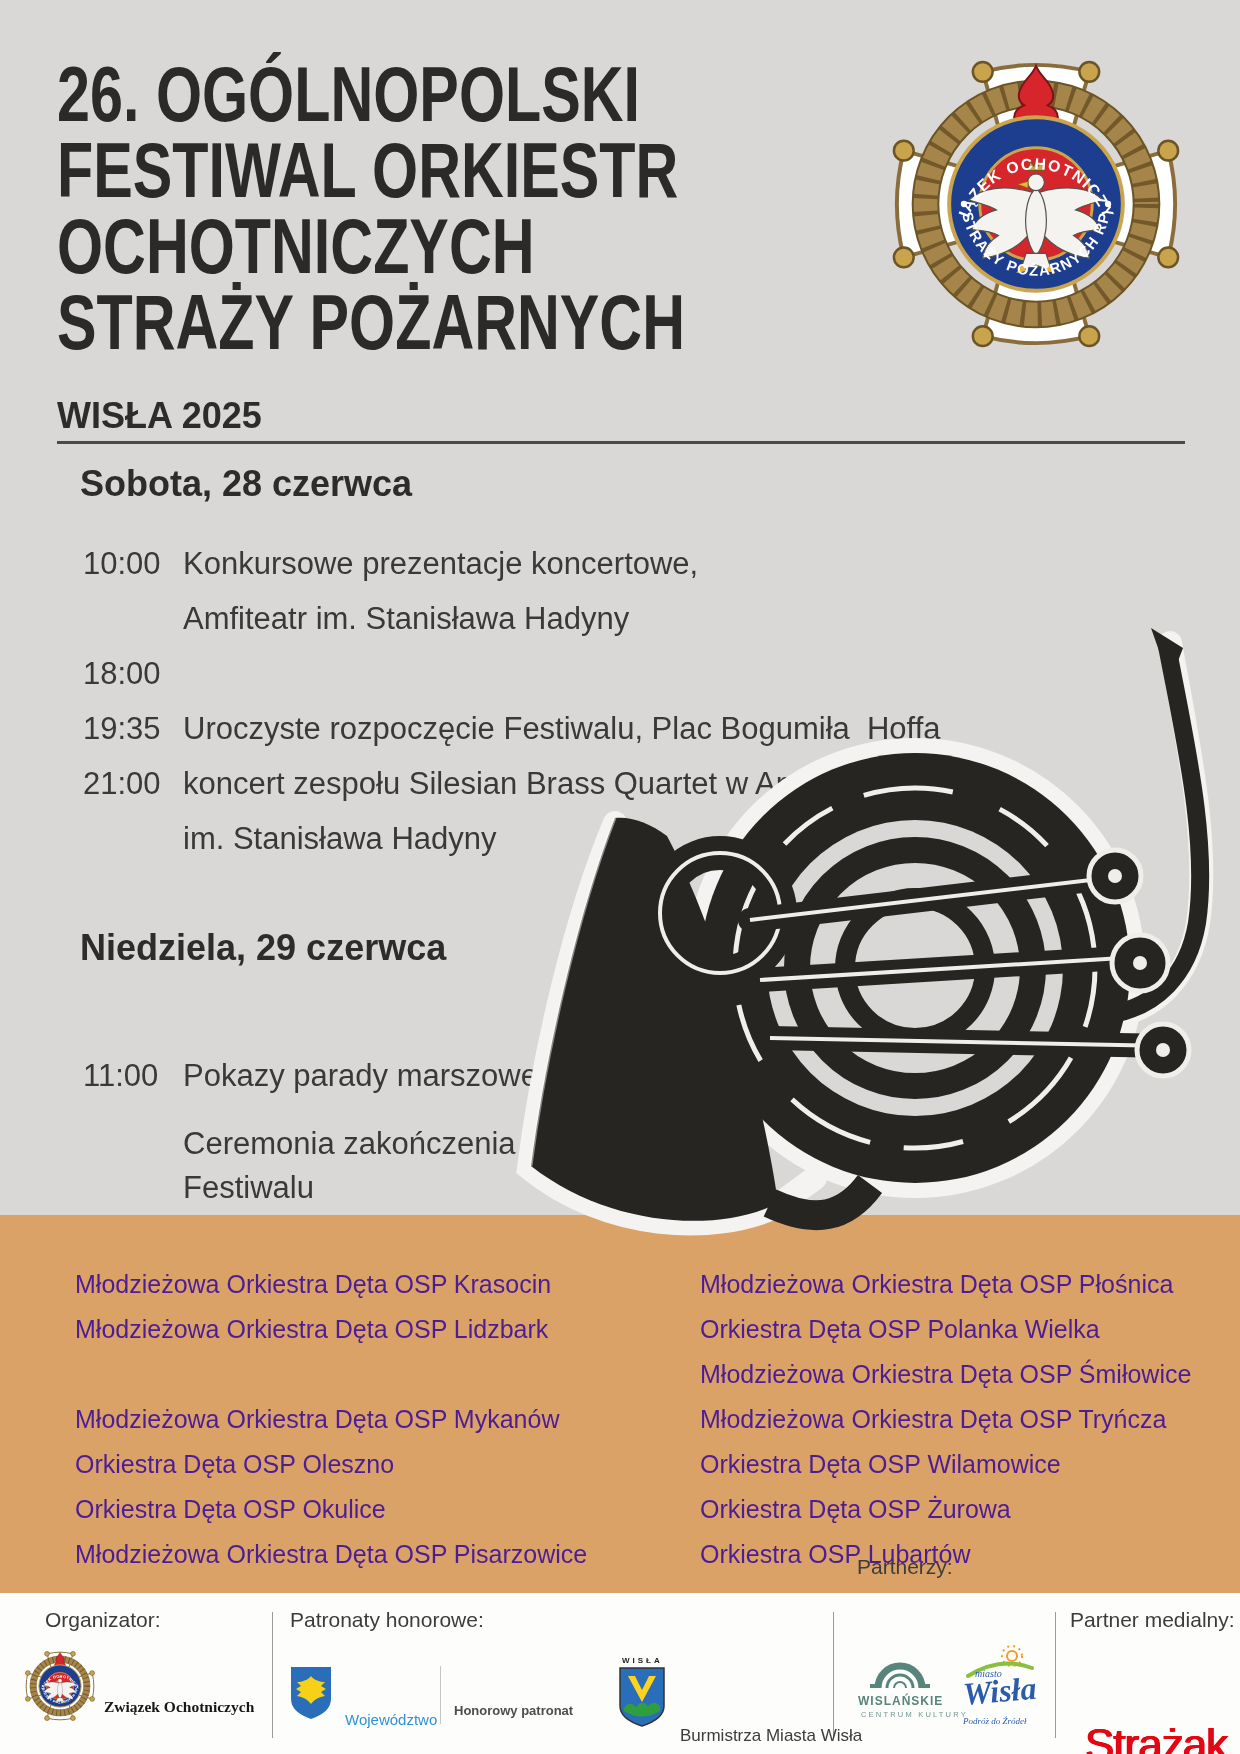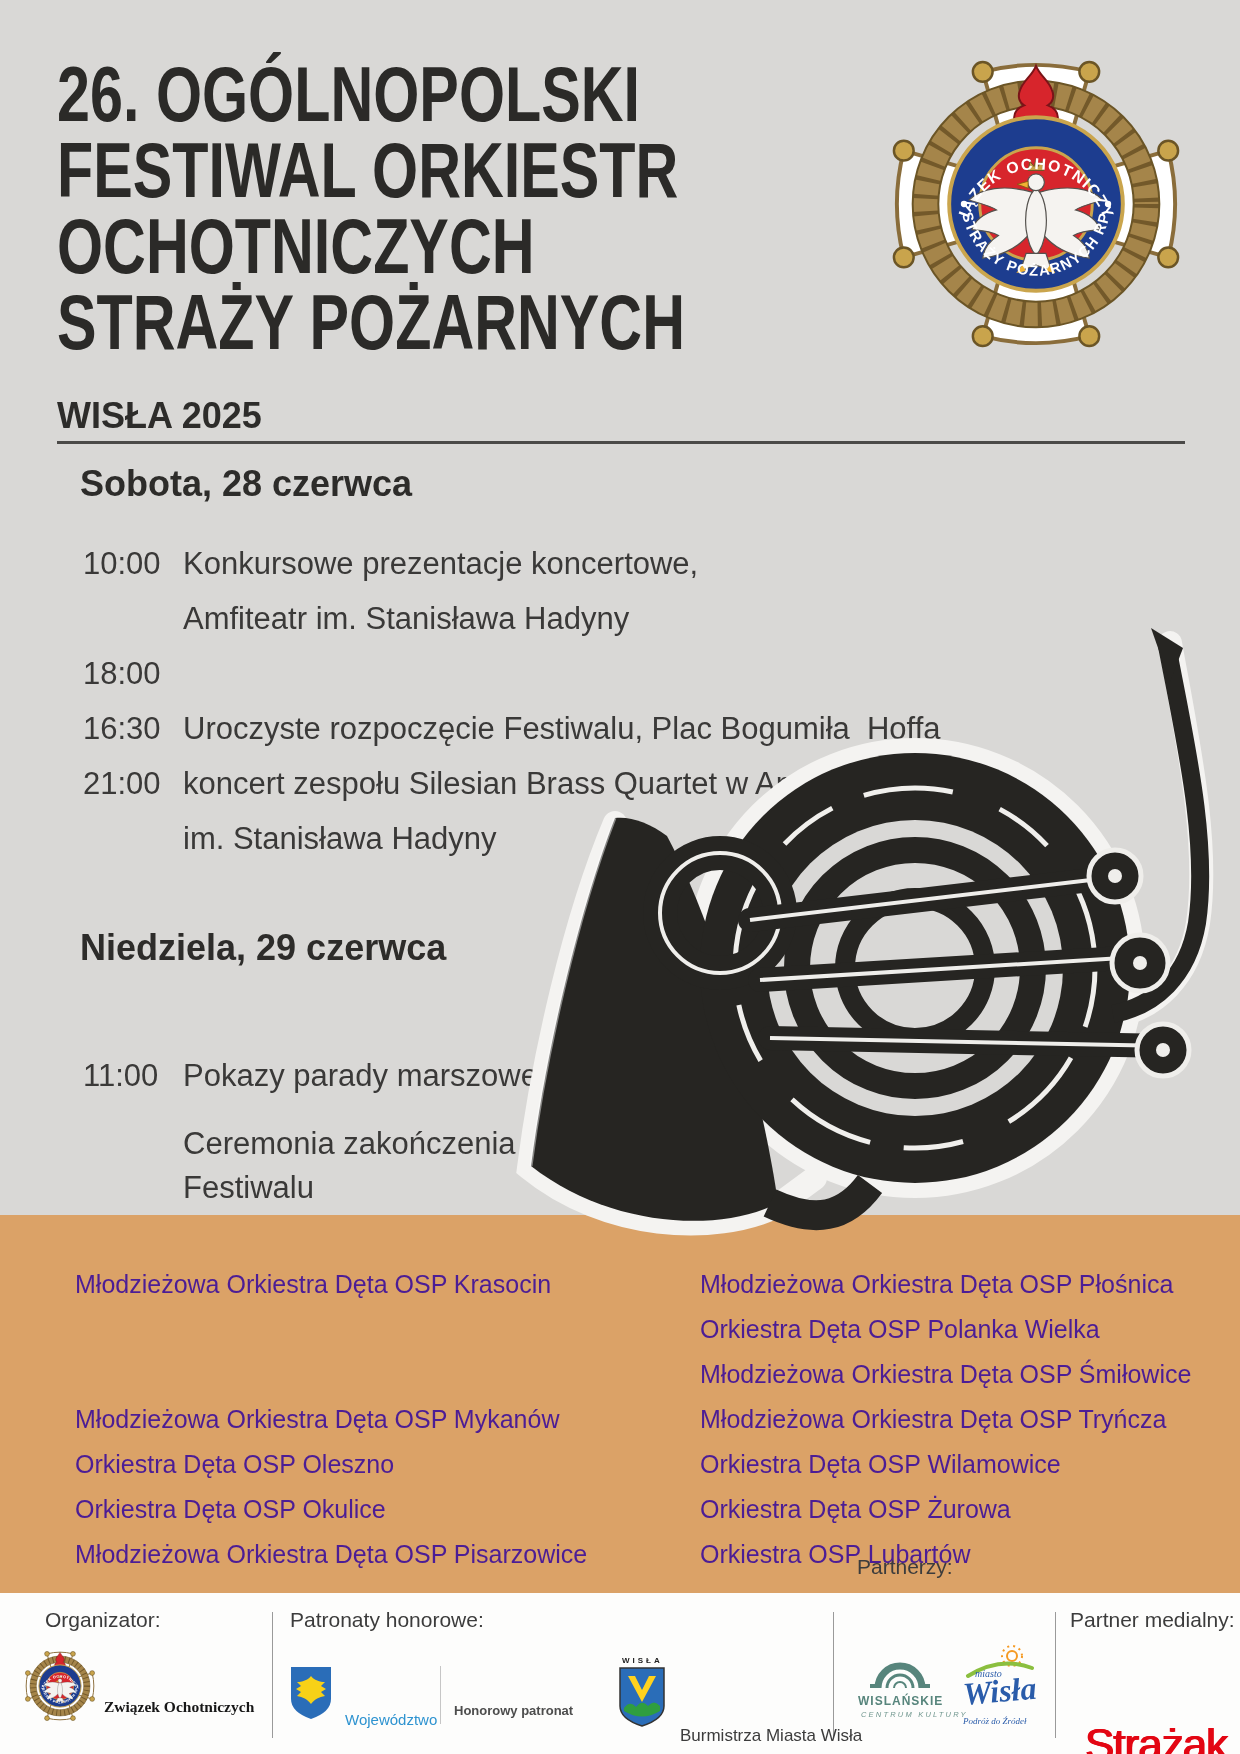--- a/index.html
+++ b/index.html
@@ -16,21 +16,21 @@
   .orch{font-size:25px;color:#4c1d95;white-space:pre;}
   .footer-band{left:0;top:1593px;width:1240px;height:161px;background:#fdfdfc;}
   .flabel{font-size:21px;color:#3c3c3c;white-space:pre;}
   .fdiv{width:1px;background:#9a9a9a;}
   .fdiv-thin{width:1px;background:#c6c6c6;}
   .org-name{font-family:"Liberation Serif",serif;font-weight:700;font-size:15.5px;line-height:19.5px;color:#171717;white-space:pre;}
   .voiv-name{font-size:15px;line-height:19px;color:#2e93d0;white-space:pre;}
   .patron-txt{font-size:13px;line-height:17px;font-weight:700;color:#4d4d4d;white-space:pre;}
   .mayor-txt{font-size:17px;line-height:23px;color:#3c3c3c;white-space:pre;}
   .wck-1{font-size:12px;font-weight:700;letter-spacing:1px;color:#57857c;white-space:pre;}
-  .wck-2{font-size:7.5px;letter-spacing:2.2px;color:#6f968e;white-space:pre;font-style:italic;}
+  .wck-2{font-size:7.5px;letter-spacing:2.2px;color:#6f968e;white-space:pre;}
   .city-top{font-size:10px;font-style:italic;color:#2a5caa;font-family:"Liberation Serif",serif;white-space:pre;}
   .city-name{font-size:32px;font-style:italic;font-weight:700;color:#2a5caa;font-family:"Liberation Serif",serif;
              transform:rotate(-5deg);transform-origin:0 50%;white-space:pre;}
   .city-tag{font-size:9px;font-style:italic;color:#2a5caa;font-family:"Liberation Serif",serif;white-space:pre;}
   .strazak{font-size:44px;font-weight:400;color:#e30613;letter-spacing:-1px;white-space:pre;
            text-shadow:0.8px 0 0 #e30613,-0.8px 0 0 #e30613;margin-top:42px;}
   .wisla-cap{font-size:8px;letter-spacing:3px;font-weight:700;color:#222;white-space:pre;}
 </style>
 </head>
 <body>
@@ -116,21 +116,21 @@
   <div class="abs rule" style="left:57px;top:441px;width:1128px"></div>
 
   <div class="abs h2" style="left:80px;top:464px">Sobota, 28 czerwca</div>
 
   <div class="abs sched-time" style="left:83px;top:546px">10:00</div>
   <div class="abs sched-text" style="left:183px;top:546px">Konkursowe prezentacje koncertowe,</div>
   <div class="abs sched-text" style="left:183px;top:601px">Amfiteatr im. Stanisława Hadyny</div>
 
   <div class="abs sched-time" style="left:83px;top:656px">18:00</div>
 
-  <div class="abs sched-time" style="left:83px;top:711px">16:30</div>
+  <div class="abs sched-time" style="left:83px;top:711px">19:35</div>
   <div class="abs sched-text" style="left:183px;top:711px">Uroczyste rozpoczęcie Festiwalu, Plac Bogumiła  Hoffa</div>
 
   <div class="abs sched-time" style="left:83px;top:766px">21:00</div>
   <div class="abs sched-text" style="left:183px;top:766px">koncert zespołu Silesian Brass Quartet w Amfiteatrze</div>
   <div class="abs sched-text" style="left:183px;top:821px">im. Stanisława Hadyny</div>
 
   <div class="abs h2" style="left:80px;top:928px">Niedziela, 29 czerwca</div>
 
   <div class="abs sched-time" style="left:83px;top:1058px">11:00</div>
   <div class="abs sched-text" style="left:183px;top:1058px">Pokazy parady marszowej</div>
@@ -173,20 +173,21 @@
       <circle cx="648" cy="432" r="26"></circle>
     </g>
     <g fill="#efeeeb">
       <circle cx="600" cy="258" r="7"></circle>
       <circle cx="625" cy="345" r="7"></circle>
       <circle cx="648" cy="432" r="7"></circle>
     </g>
   </svg>
 
   <div class="abs orch" style="left:75px;top:1270px">Młodzieżowa Orkiestra Dęta OSP Krasocin</div>
+  <div class="abs orch" style="left:75px;top:1315px">Młodzieżowa Orkiestra Dęta OSP Lidzbark</div>
   <div class="abs orch" style="left:75px;top:1405px">Młodzieżowa Orkiestra Dęta OSP Mykanów</div>
   <div class="abs orch" style="left:75px;top:1450px">Orkiestra Dęta OSP Oleszno</div>
   <div class="abs orch" style="left:75px;top:1495px">Orkiestra Dęta OSP Okulice</div>
   <div class="abs orch" style="left:75px;top:1540px">Młodzieżowa Orkiestra Dęta OSP Pisarzowice</div>
 
   <div class="abs orch" style="left:700px;top:1270px">Młodzieżowa Orkiestra Dęta OSP Płośnica</div>
   <div class="abs orch" style="left:700px;top:1315px">Orkiestra Dęta OSP Polanka Wielka</div>
   <div class="abs orch" style="left:700px;top:1360px">Młodzieżowa Orkiestra Dęta OSP Śmiłowice</div>
   <div class="abs orch" style="left:700px;top:1405px">Młodzieżowa Orkiestra Dęta OSP Tryńcza</div>
   <div class="abs orch" style="left:700px;top:1450px">Orkiestra Dęta OSP Wilamowice</div>

